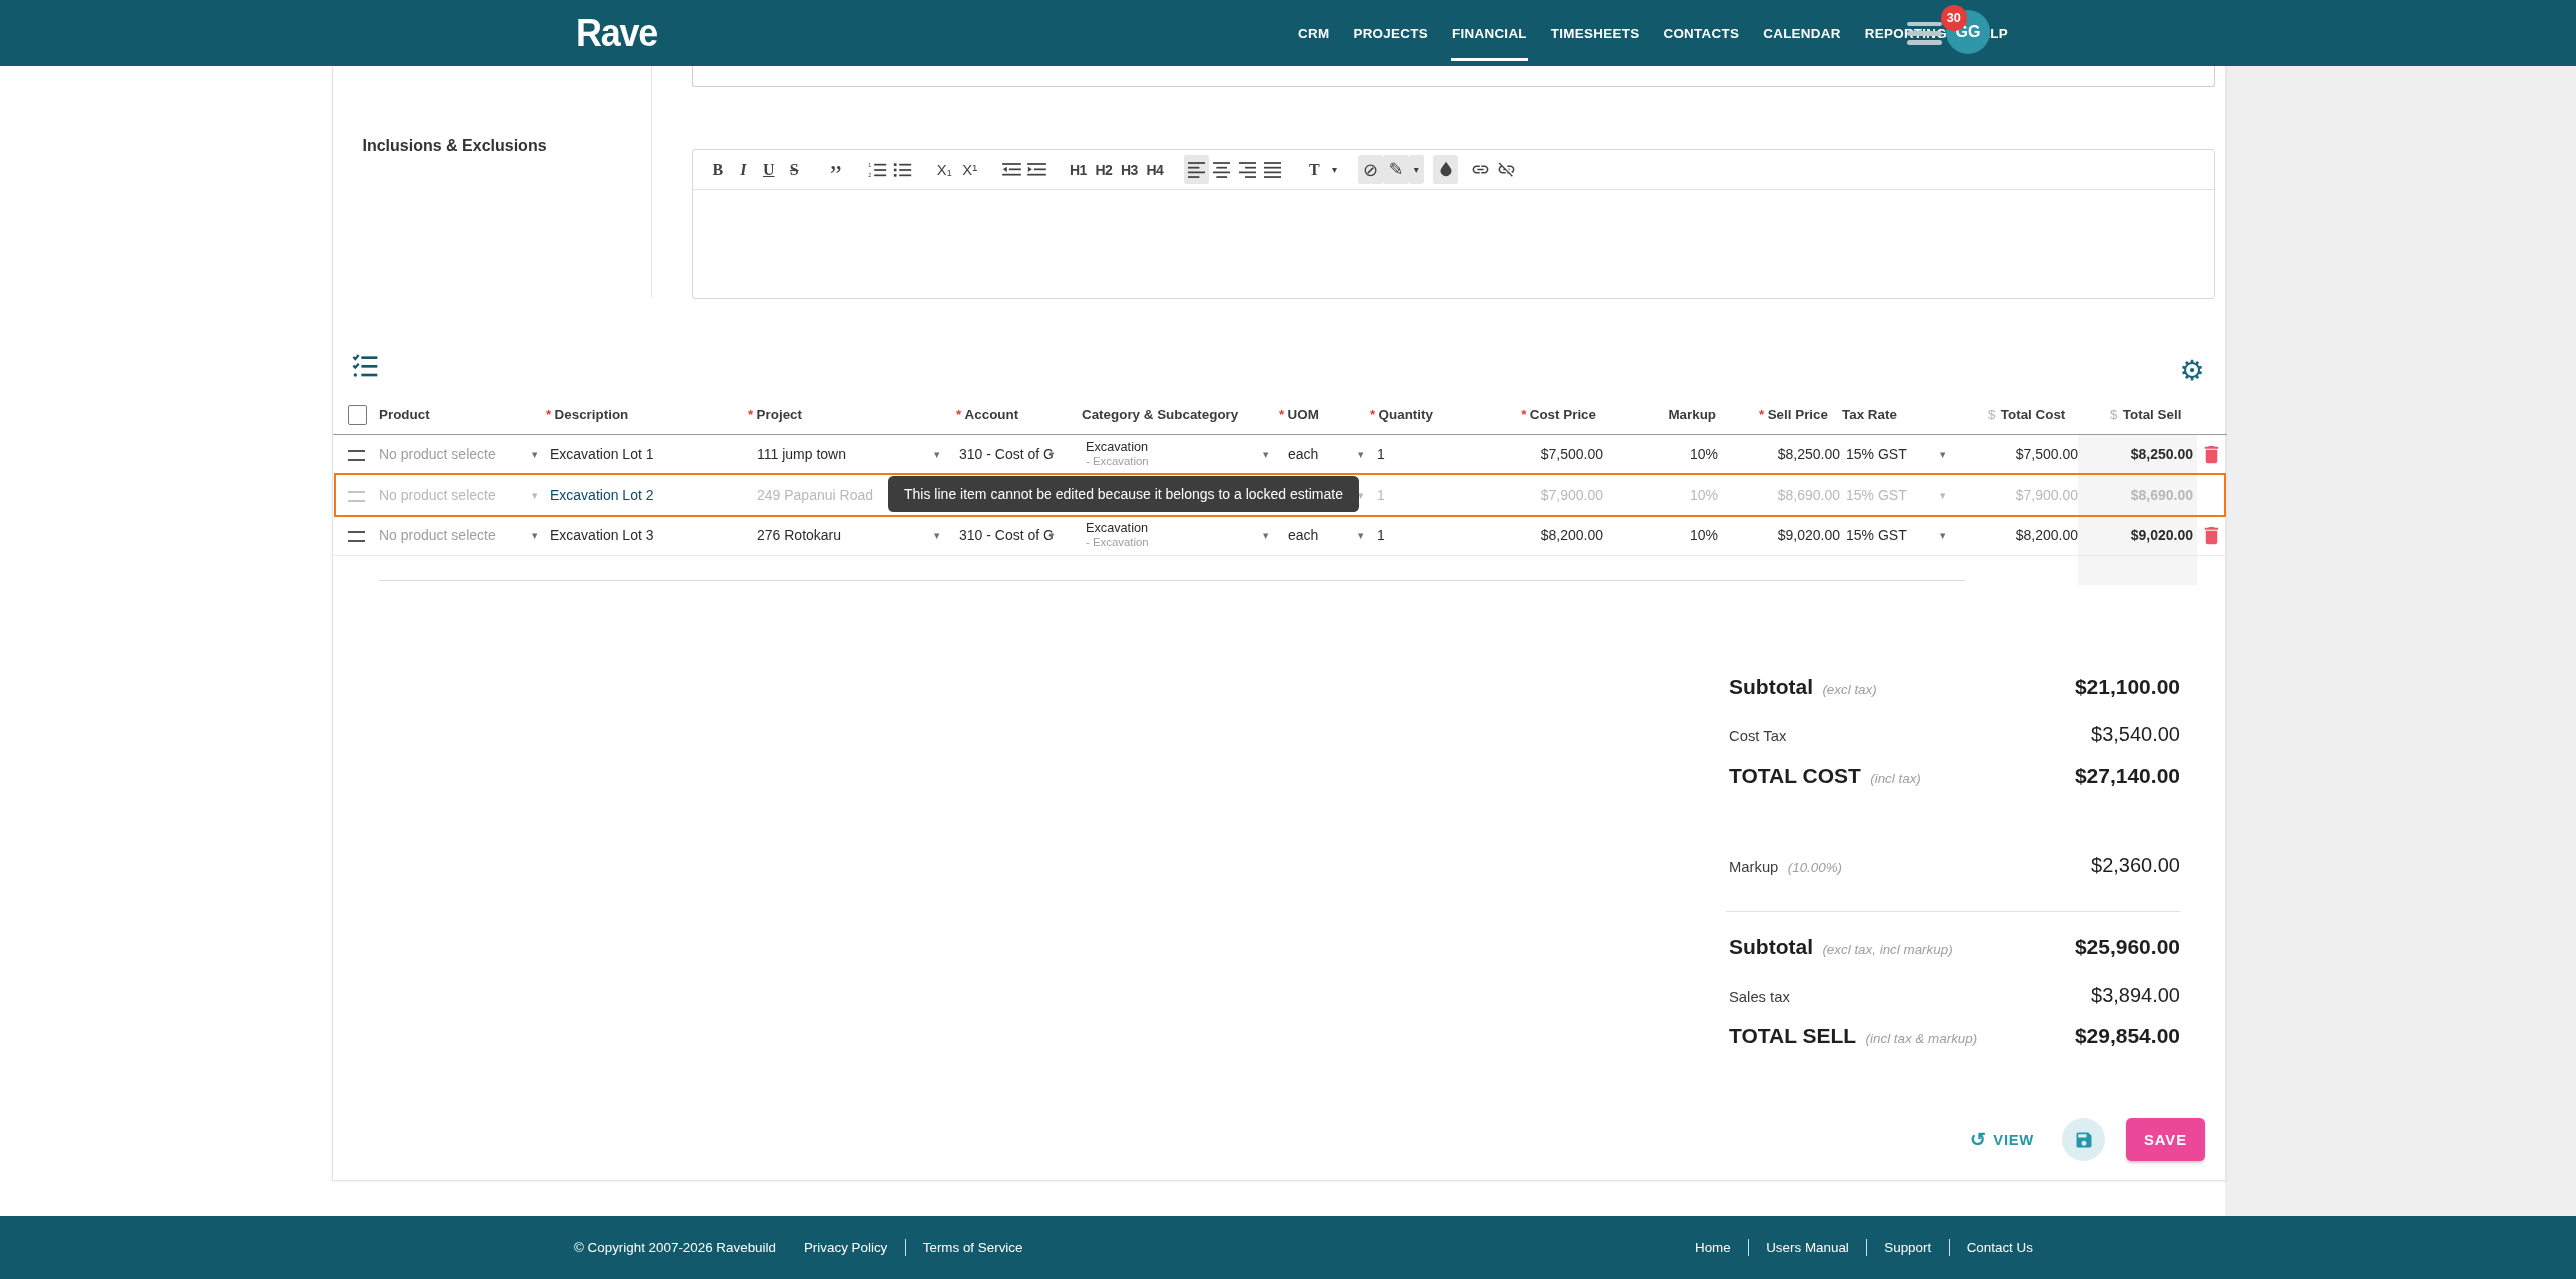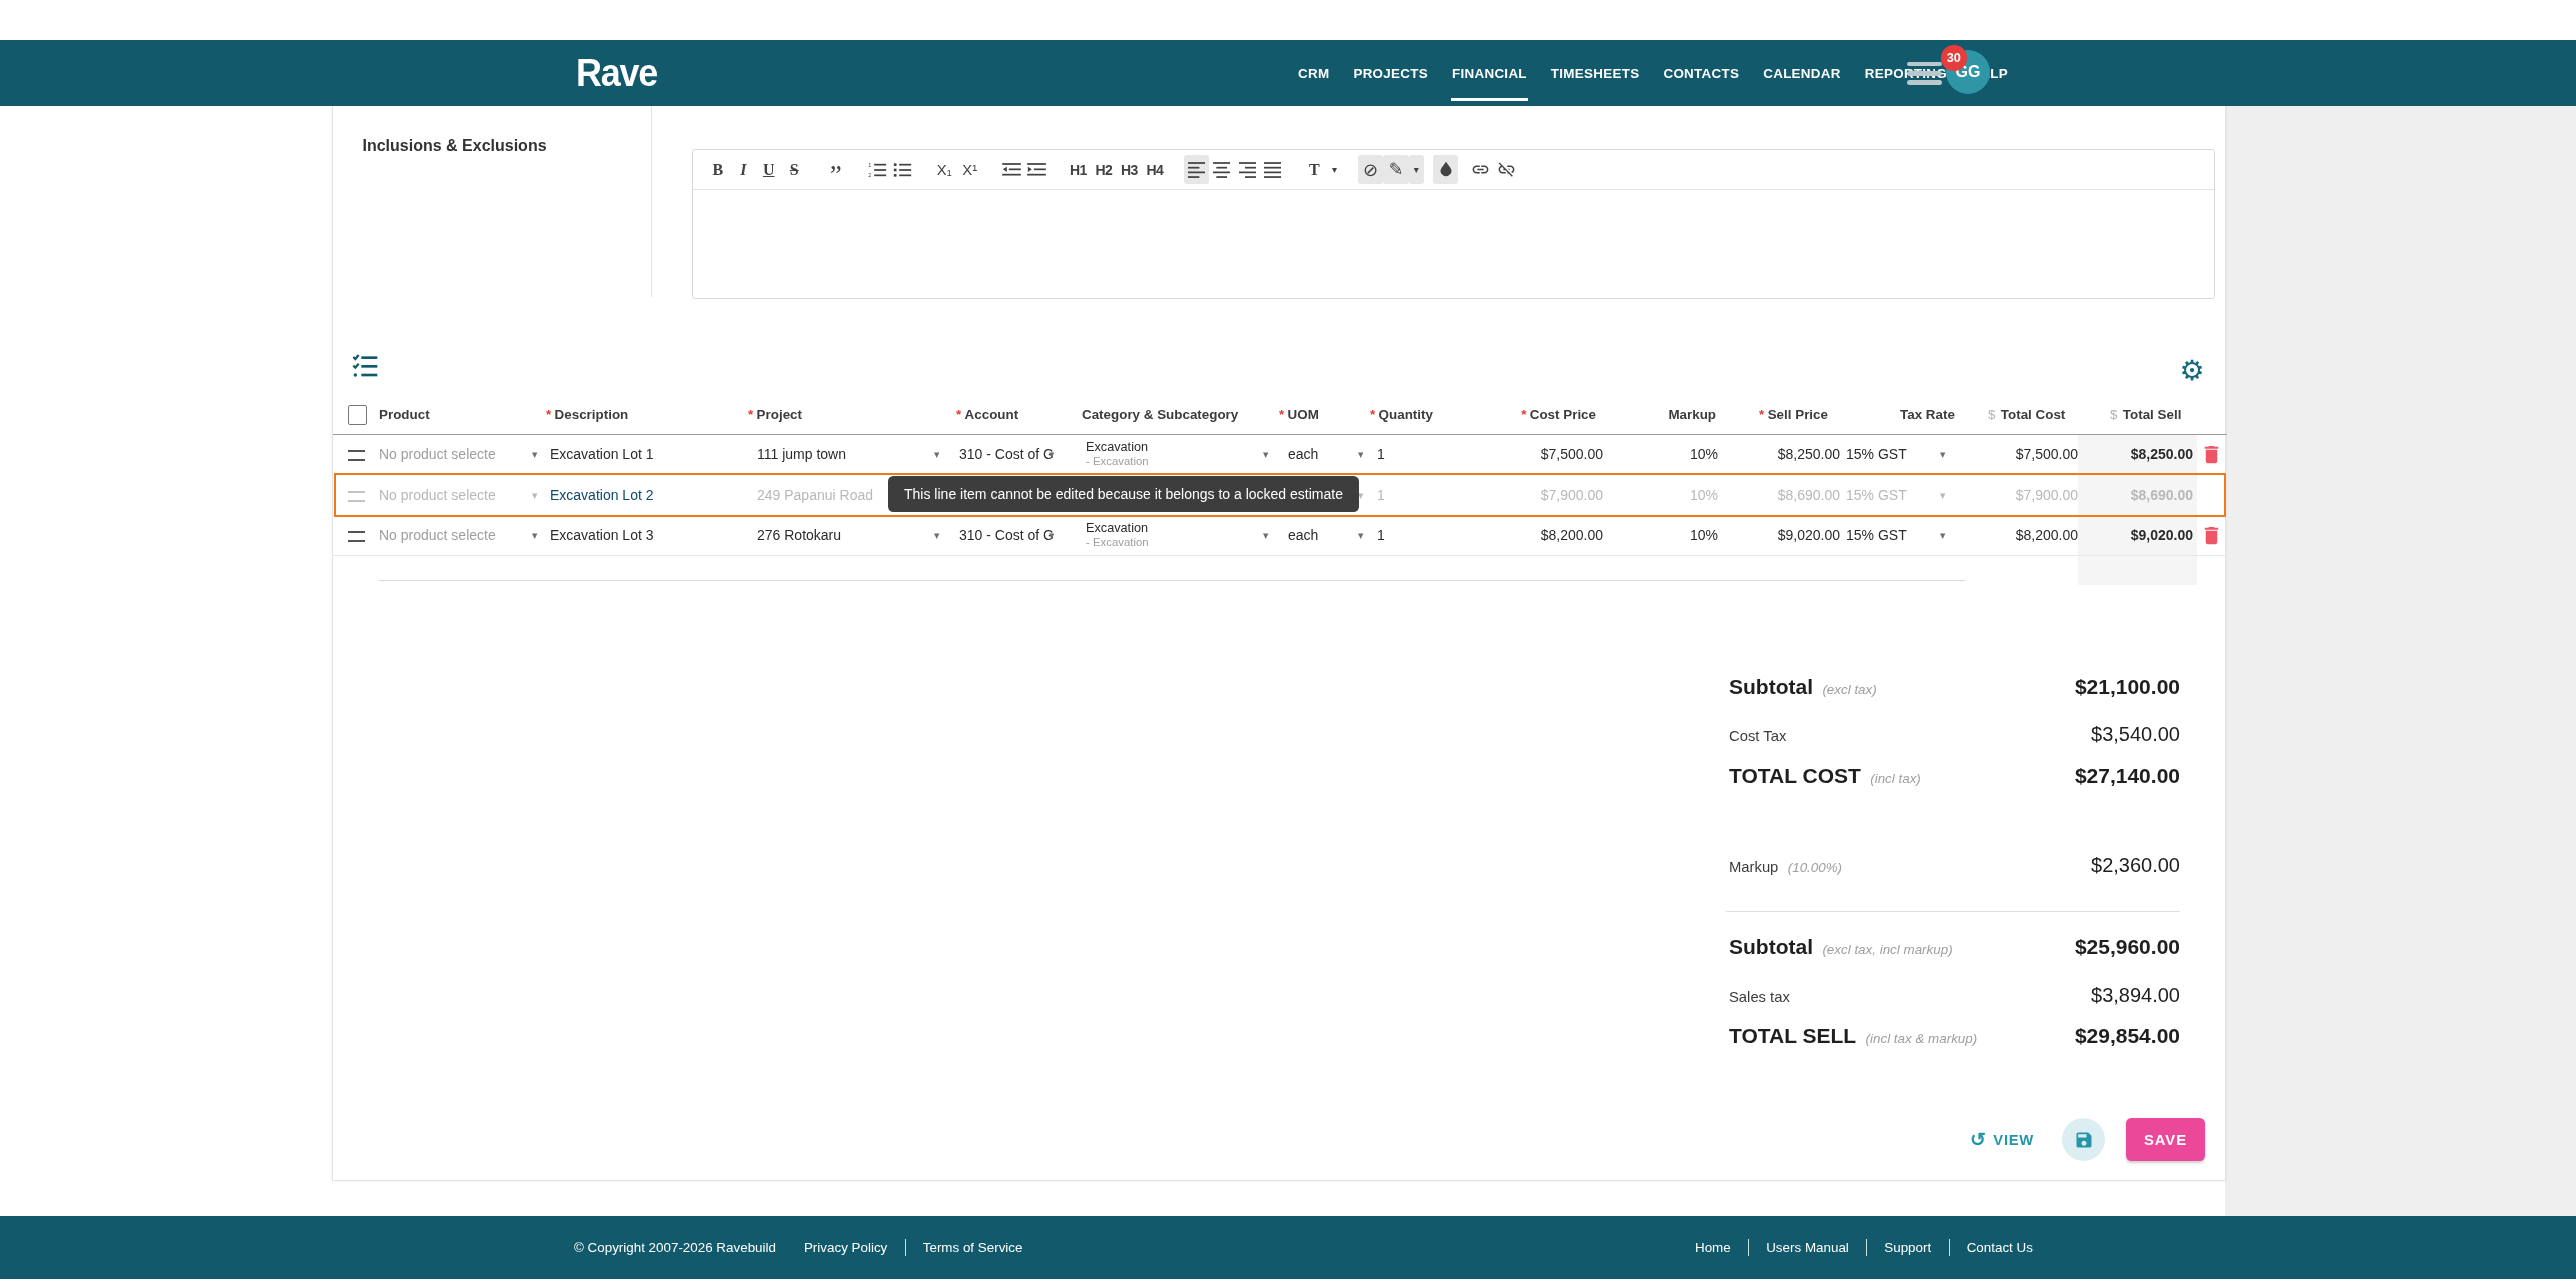--- a/index.html
+++ b/index.html
@@ -2,21 +2,21 @@
 <html style="font-size:10.7px"><head>
 <meta charset="utf-8">
 <style>
   html,body{margin:0;padding:0;}
   body{
     width:2576px;height:1279px;position:relative;overflow:hidden;
     background:#ffffff;font-family:"Liberation Sans",sans-serif;
     -webkit-font-smoothing:antialiased;
   }
   
-  .nav{position:absolute;left:0;top:0;width:2576px;height:66px;background:#11596b;z-index:20;margin-top:40px;}
+  .nav{position:absolute;left:0;top:0;width:2576px;height:66px;background:#11596b;z-index:20;}
   .logo{position:absolute;left:576px;top:0;height:66px;line-height:66px;color:#fff;
     font-size:39px;font-weight:700;letter-spacing:-1.3px;transform:scaleX(.92);transform-origin:left center;cursor:pointer;}
   .nav-links{position:absolute;left:1298px;top:0;height:66px;display:flex;align-items:center;gap:24px;}
   .nav-item{position:relative;color:#fff;font-size:13.4px;font-weight:700;letter-spacing:0.3px;height:66px;
     display:flex;align-items:center;cursor:pointer;white-space:nowrap;}
   .nav-item.active::after{content:"";position:absolute;left:-1.3px;right:-1.3px;bottom:5.4px;height:2.7px;background:#fff;}
   .burger{position:absolute;left:1907px;top:21.5px;width:35px;height:23.5px;cursor:pointer;}
   .burger span{display:block;width:35px;height:4.7px;border-radius:2.7px;background:#b9c8cd;margin-bottom:4.7px;}
   .avatar{position:absolute;left:1946px;top:10px;width:44px;height:44px;border-radius:50%;background:#2e96a6;
     color:#fff;font-size:16px;font-weight:700;display:flex;align-items:center;justify-content:center;cursor:pointer;}
@@ -303,21 +303,21 @@
     <span class="hcell" style="left:46px;"><span>Product</span></span>
     <span class="hcell" style="left:213px;"><span class="req">*</span><span>Description</span></span>
     <span class="hcell" style="left:415px;"><span class="req">*</span><span>Project</span></span>
     <span class="hcell" style="left:623px;"><span class="req">*</span><span>Account</span></span>
     <span class="hcell" style="left:749px;"><span>Category &amp; Subcategory</span></span>
     <span class="hcell" style="left:946px;"><span class="req">*</span><span>UOM</span></span>
     <span class="hcell" style="left:1037px;"><span class="req">*</span><span>Quantity</span></span>
     <span class="hcell" style="left:1129px;width:134px;text-align:right;"><span class="req">*</span><span>Cost Price</span></span>
     <span class="hcell" style="left:1289px;width:94px;text-align:right;"><span>Markup</span></span>
     <span class="hcell" style="left:1361px;width:134px;text-align:right;"><span class="req">*</span><span>Sell Price</span></span>
-    <span class="hcell" style="left:1567px;"><span>Tax Rate</span></span>
+    <span class="hcell" style="left:1509px;"><span>Tax Rate</span></span>
     <span class="hcell" style="left:1655px;"><span class="cur">$</span><span>Total Cost</span></span>
     <span class="hcell" style="left:1777px;"><span class="cur">$</span><span>Total Sell</span></span>
   </div>
 
   <div class="lrow" style="top:368px;">
     <span class="c-handle"></span>
     <span class="cell c-product">No product selecte</span>
     <span class="caret cr-product">▾</span>
     <span class="cell c-desc">Excavation Lot 1</span>
     <span class="cell c-project">111 jump town</span>

